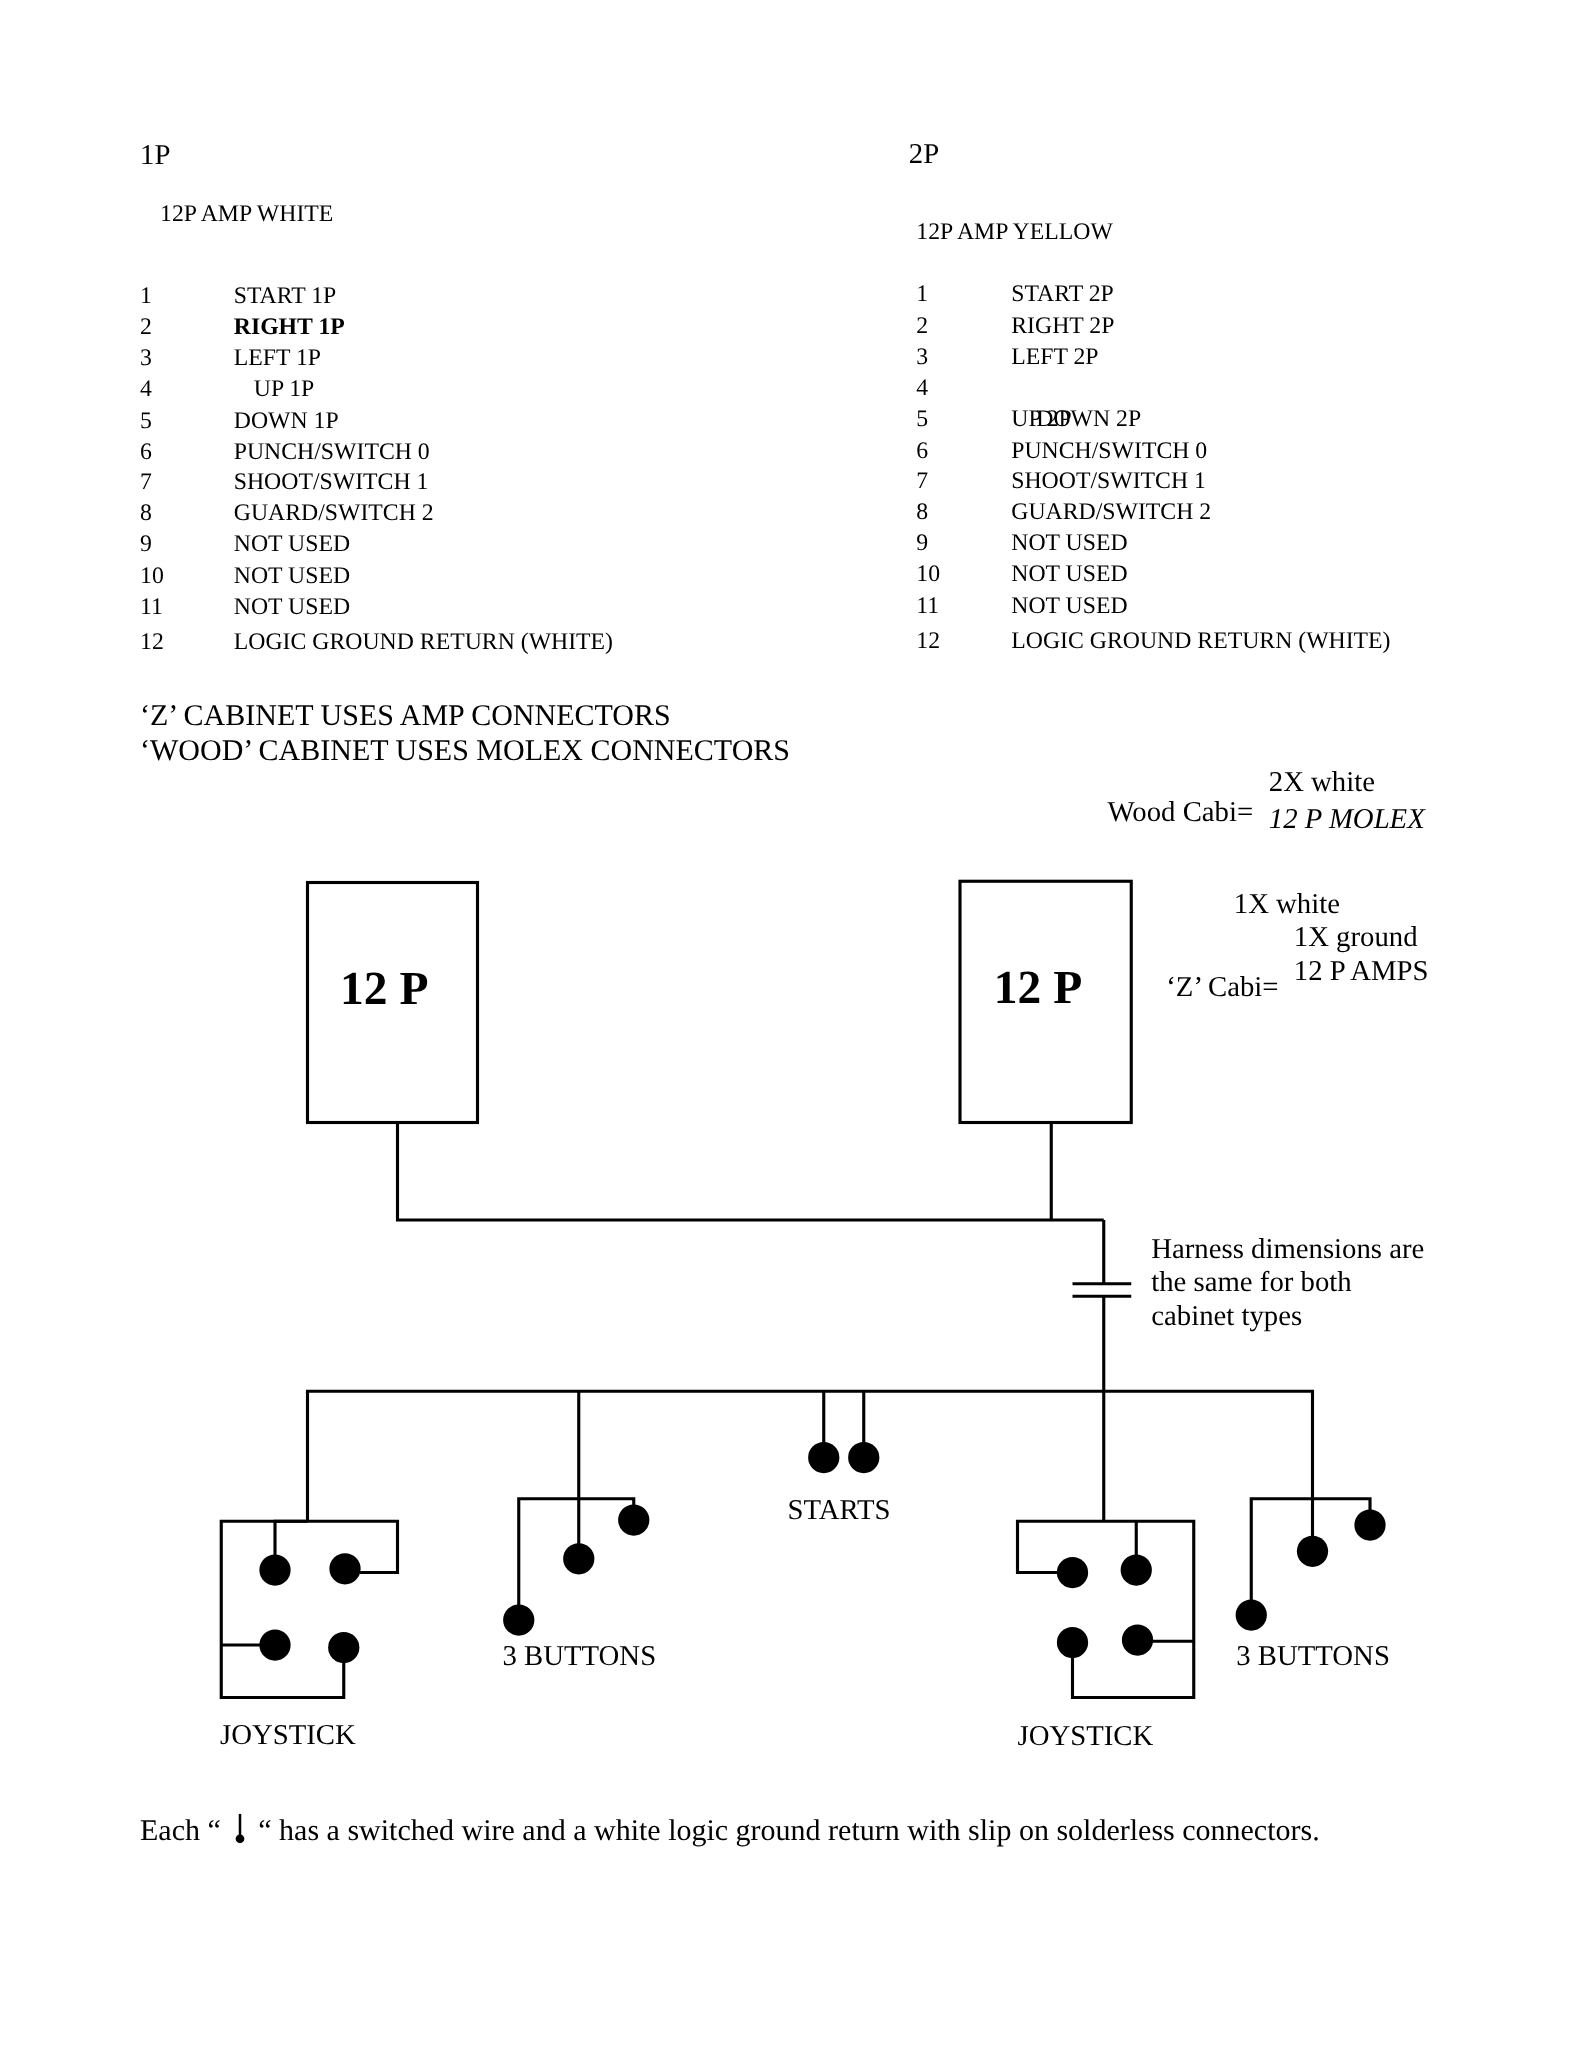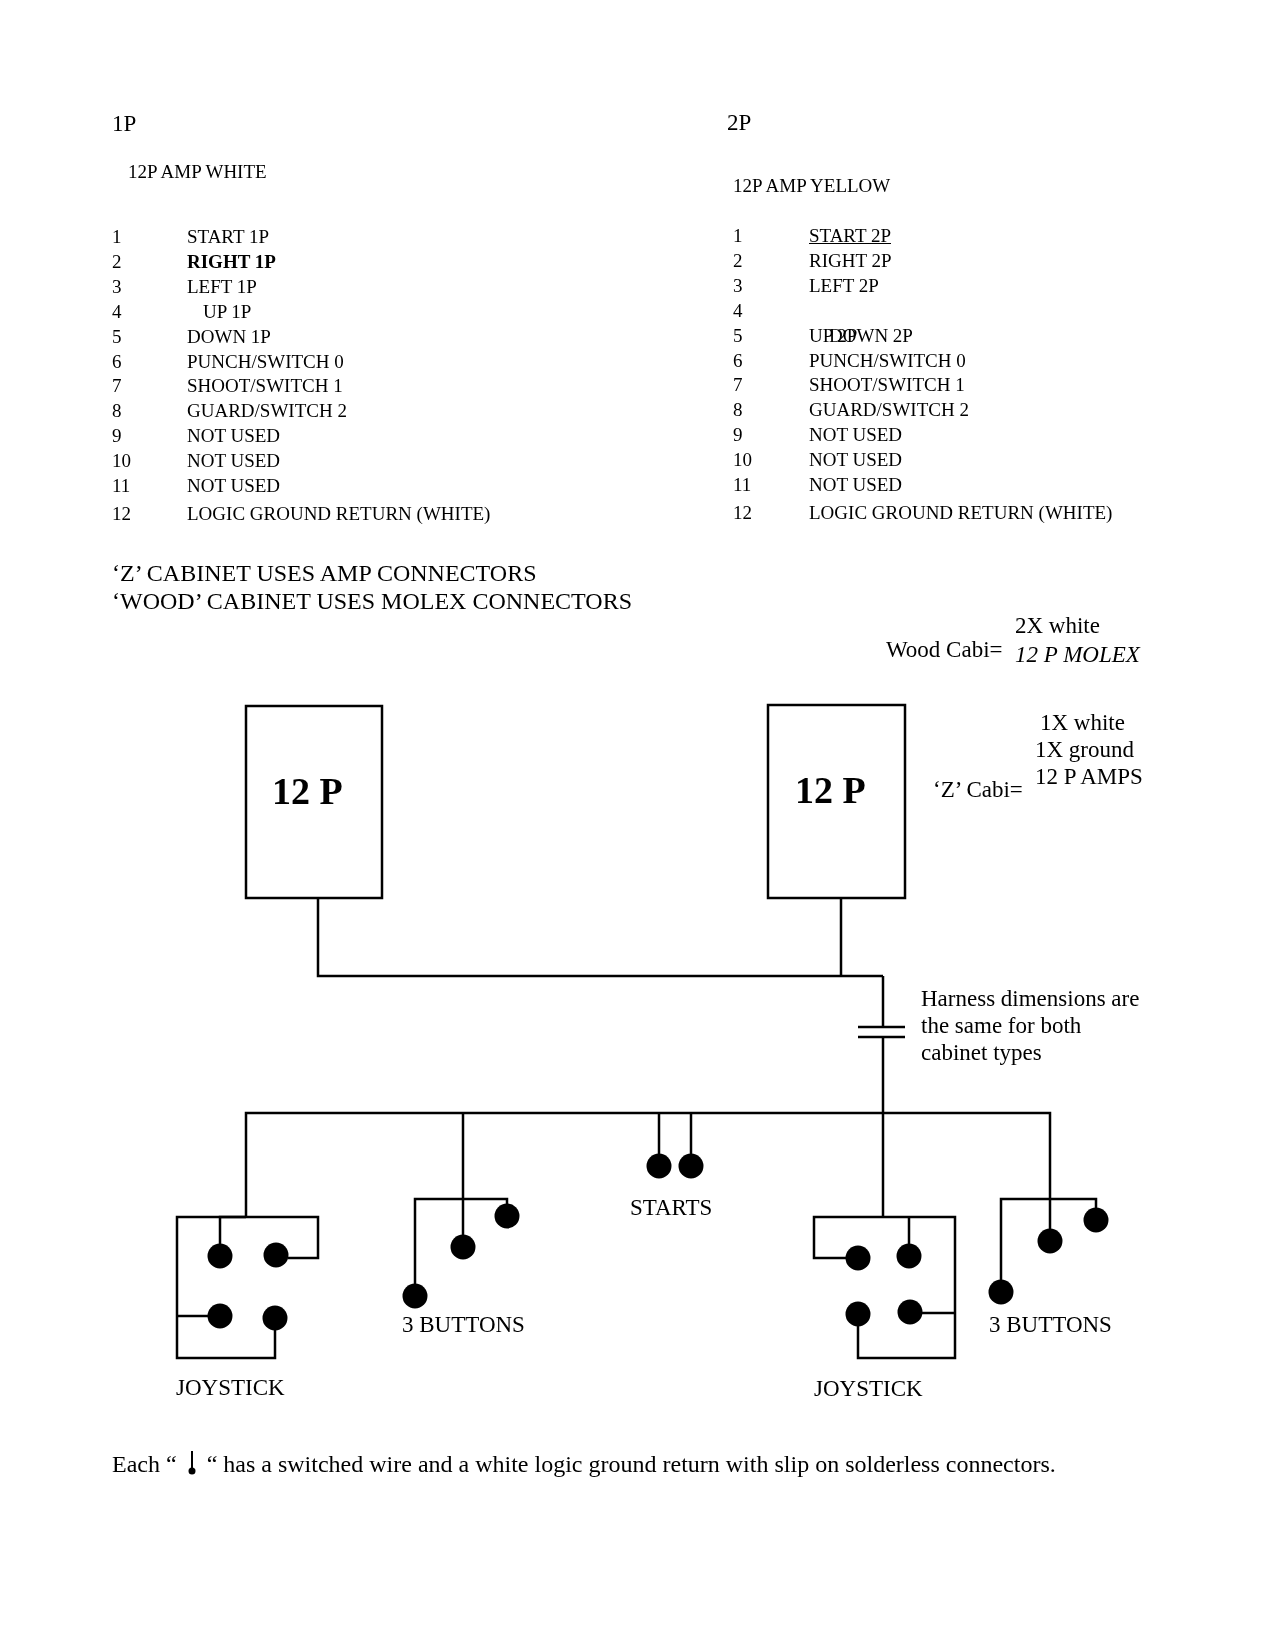--- a/index.html
+++ b/index.html
@@ -44,21 +44,21 @@
     <div class="t row" style="left: 187px; top: 426.2px;">NOT USED</div>
     <div class="t row" style="left: 112px; top: 451.1px;">10</div>
     <div class="t row" style="left: 187px; top: 451.1px;">NOT USED</div>
     <div class="t row" style="left: 112px; top: 476px;">11</div>
     <div class="t row" style="left: 187px; top: 476px;">NOT USED</div>
     <div class="t row" style="left: 112px; top: 504px;">12</div>
     <div class="t row" style="left: 187px; top: 504px;">LOGIC GROUND RETURN (WHITE)</div>
   </div>
 <div id="pins-right">
     <div class="t row" style="left: 733px; top: 226px;">1</div>
-    <div class="t row" style="left: 809px; top: 226px; text-decoration: underline;">START 2P</div>
+    <div class="t row" style="left: 809px; top: 226px;">START 2P</div>
     <div class="t row" style="left: 733px; top: 250.9px;">2</div>
     <div class="t row" style="left: 809px; top: 250.9px;">RIGHT 2P</div>
     <div class="t row" style="left: 733px; top: 275.8px;">3</div>
     <div class="t row" style="left: 809px; top: 275.8px;">LEFT 2P</div>
     <div class="t row" style="left: 733px; top: 300.7px;">4</div>
     <div class="t row" style="left: 809px; top: 300.7px; margin-top: 25px;">UP 2P</div>
     <div class="t row" style="left: 733px; top: 325.6px;">5</div>
     <div class="t row" style="left: 809px; top: 325.6px; margin-left: 20px;">DOWN 2P</div>
     <div class="t row" style="left: 733px; top: 350.5px;">6</div>
     <div class="t row" style="left: 809px; top: 350.5px;">PUNCH/SWITCH 0</div>
@@ -77,21 +77,21 @@
   </div>
 
 <div class="t big" style="left:112px; top:561px;">‘Z’ CABINET USES AMP CONNECTORS</div>
 <div class="t big" style="left:112px; top:589px;">‘WOOD’ CABINET USES MOLEX CONNECTORS</div>
 
 <div class="t lbl" style="left:886px; top:638px;">Wood Cabi=</div>
 <div class="t lbl" style="left:1015px; top:614px;">2X white</div>
 <div class="t lbl" style="left:1015px; top:643px;font-style:italic;">12 P MOLEX</div>
 
 <div class="t lbl" style="left:933px; top:778px;">‘Z’ Cabi=</div>
-<div class="t lbl" style="left:1040px; top:711px;font-family:Liberation Serif, serif;">1X white</div>
+<div class="t lbl" style="left:987px; top:711px;font-family:Liberation Serif, serif;">1X white</div>
 <div class="t lbl" style="left:1035px; top:738px;">1X ground</div>
 <div class="t lbl" style="left:1035px; top:765px;">12 P AMPS</div>
 
 <svg id="diagram" width="1275" height="1650">
   <g stroke="#000" stroke-width="2.5" fill="none">
 
     <rect x="246" y="706" width="136" height="192"></rect>
     <rect x="768" y="705" width="137" height="193"></rect>
 
     <polyline points="318,898 318,976 883,976"></polyline>

